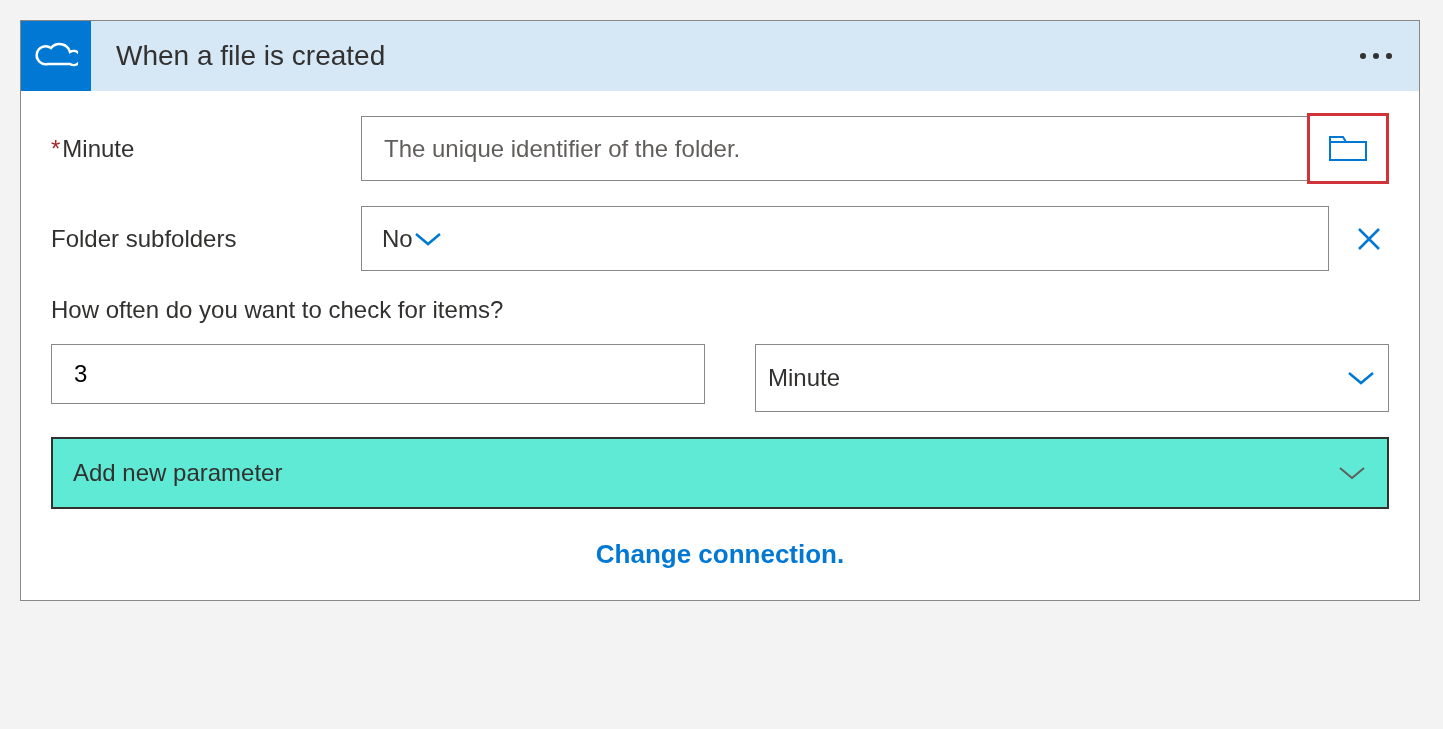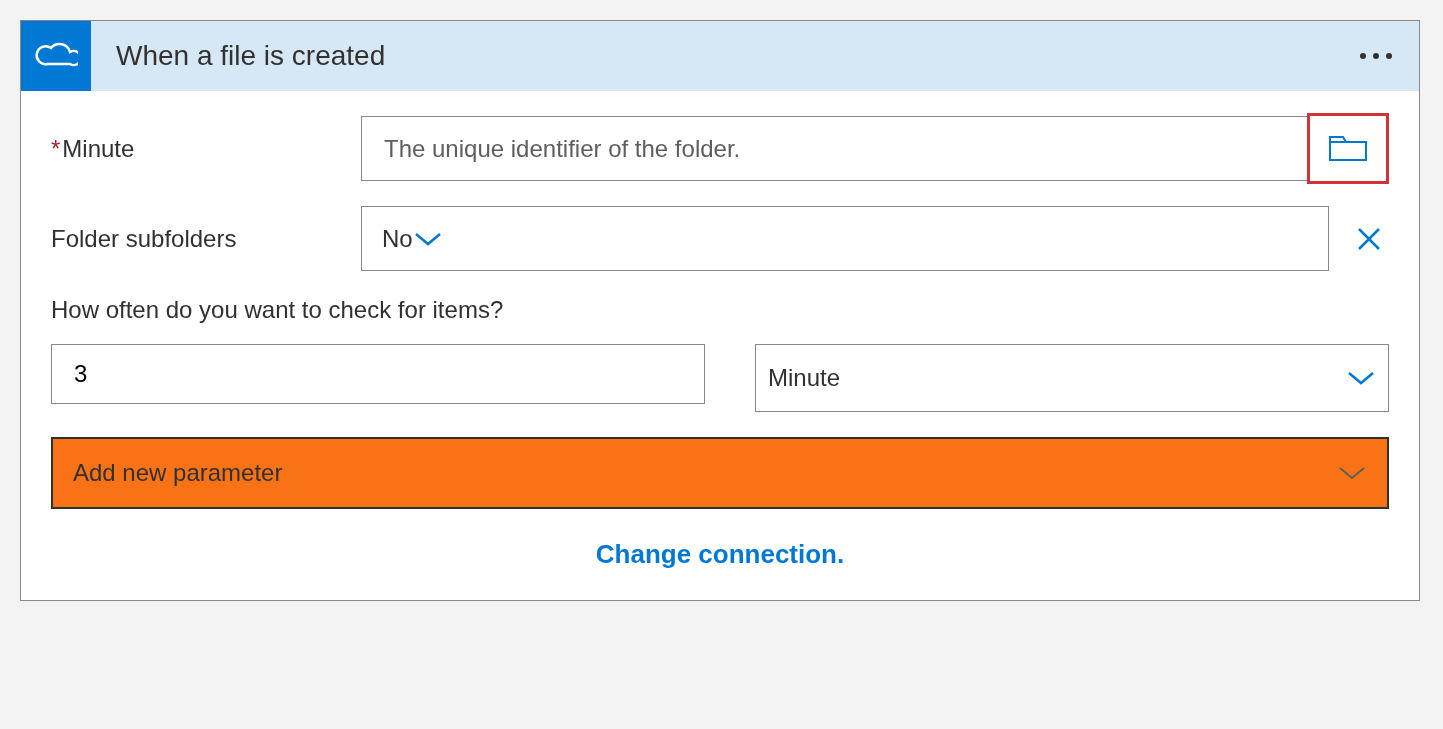--- a/index.html
+++ b/index.html
@@ -143,21 +143,21 @@
       align-items: center;
       justify-content: space-between;
       padding: 0 12px;
       font-size: 24px;
       cursor: pointer;
     }
     .add-param {
       width: 100%;
       height: 72px;
       border: 2px solid #323130;
-      background: #f97316;
+      background: #5eead4;
       display: flex;
       align-items: center;
       justify-content: space-between;
       padding: 0 20px;
       font-size: 24px;
       cursor: pointer;
       margin-bottom: 30px;
     }
     .connection-link {
       text-align: center;

